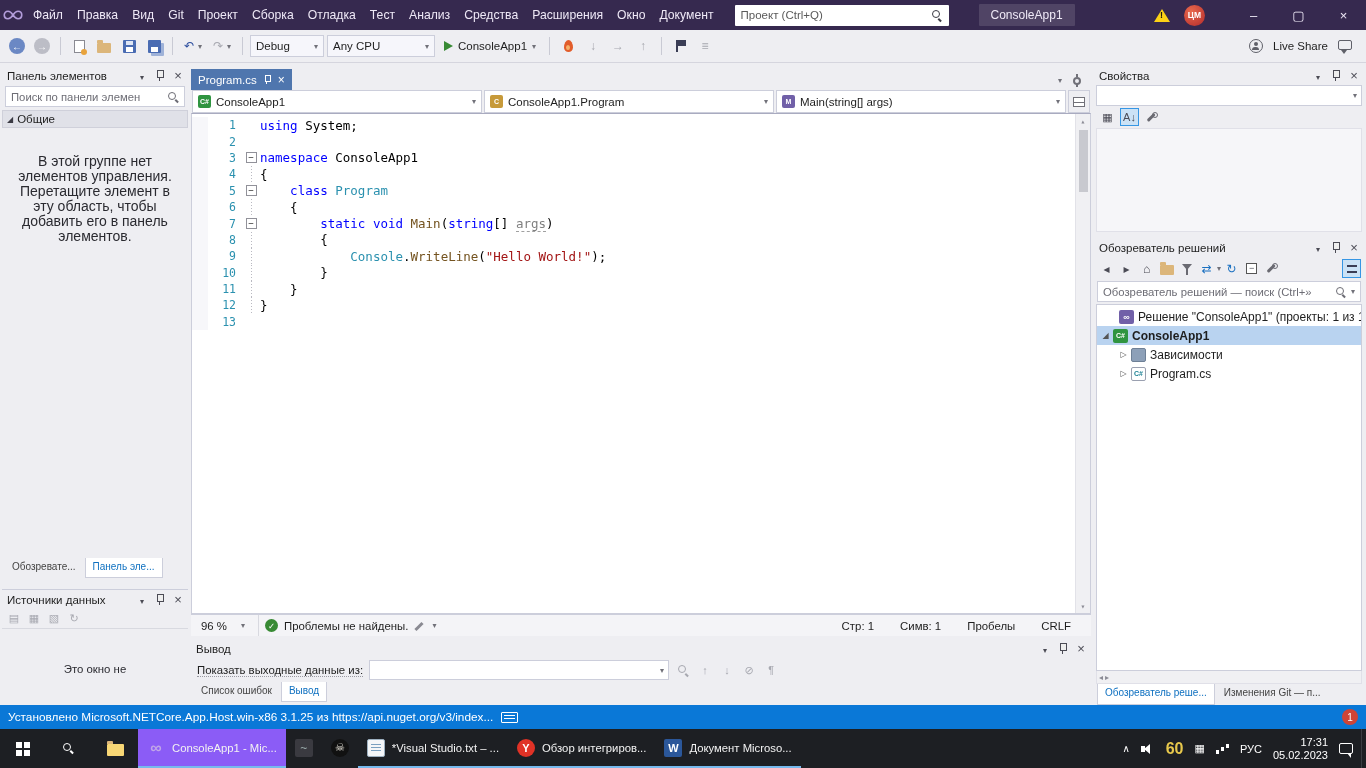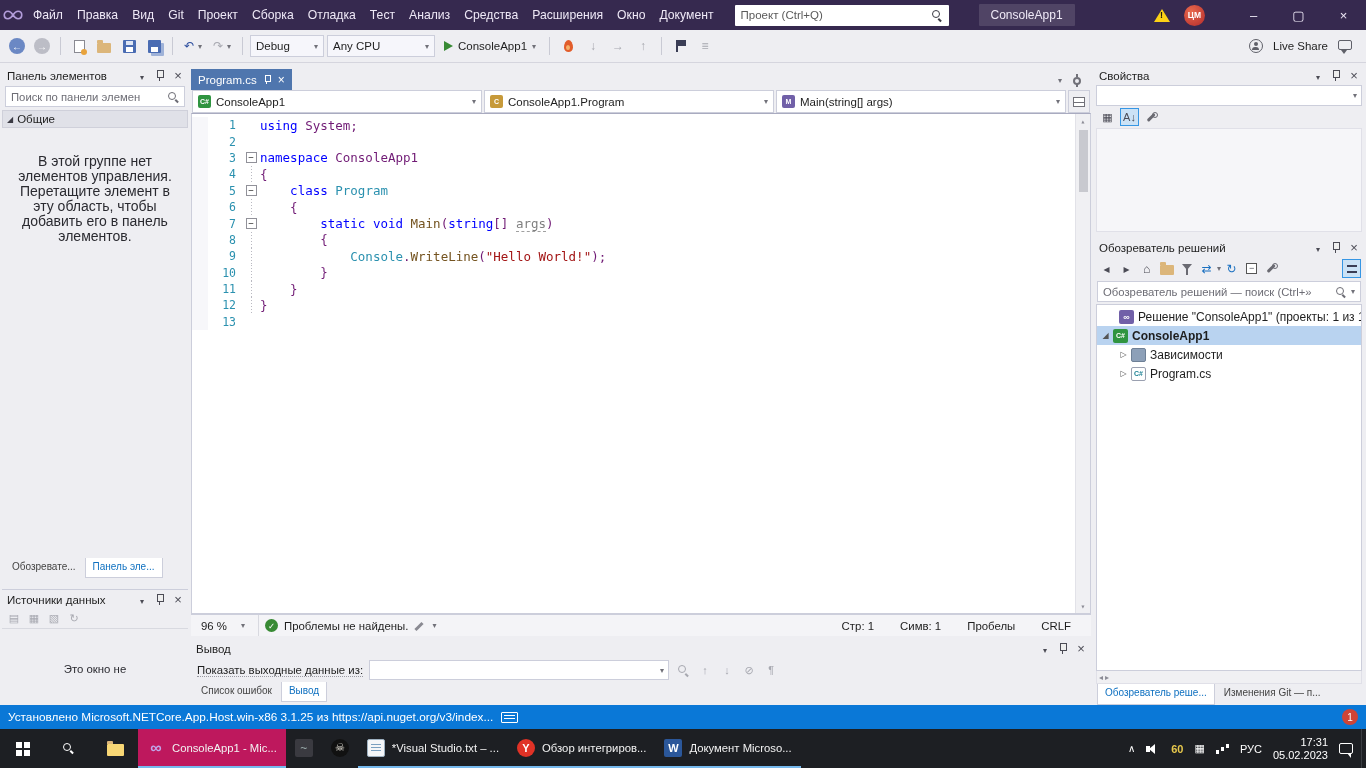--- a/index.html
+++ b/index.html
@@ -124,21 +124,21 @@
   .ln{width:34px;flex:none;text-align:right;padding-right:6px;color:#2b91af;font-size:11.5px;}
   .fold{width:18px;flex:none;display:flex;align-items:center;justify-content:center;height:100%;}
   .fold.guide{background:linear-gradient(#b9b9c1 50%,transparent 50%) 50% 0/1px 3px repeat-y;}
   .fold-box{width:11px;height:11px;border:1px solid #919199;background:#fff;display:flex;align-items:center;justify-content:center;font-size:9px;line-height:9px;color:#333;}
   .fold-box::before{content:"−";}
   .code-text{white-space:pre;font-size:12.5px;}
   .c-kw{color:#0000ff;}
   .c-type{color:#2b91af;}
   .c-m{color:#74531f;}
   .c-str{color:#a31515;}
-  .c-pl{color:#701a75;}
+  .c-pl{color:#000000;}
   .c-param{color:#808080;border-bottom:1px dashed #a0a0a0;}
   .vscroll{position:absolute;right:0;top:0;bottom:0;width:15px;background:#f0f0f3;border-left:1px solid #e2e2e8;display:flex;flex-direction:column;align-items:center;}
   .vsarrow{color:#8b8b95;font-size:8px;height:14px;display:flex;align-items:center;}
   .vthumb{width:9px;height:62px;background:#c8c9cf;border-radius:0px;margin-top:2px;}
   .vsfill{flex:1;}
 
   .zoombar{height:22px;background:#f4f4f7;border-top:1px solid #cccedb;display:flex;align-items:center;padding:0 6px;gap:6px;font-size:11.4px;flex:none;}
   .zoom-combo{display:flex;align-items:center;gap:14px;padding:0 4px;border-right:1px solid #d8d9e0;height:100%;min-width:62px;}
   .ic-check{width:13px;height:13px;border-radius:50%;background:#388a34;color:#fff;font-size:8.5px;display:flex;align-items:center;justify-content:center;flex:none;}
   .ic-check::before{content:"✓";}
@@ -206,42 +206,42 @@
   .ic-kbd::before{content:"";position:absolute;left:2px;top:2px;width:11px;height:1.5px;background:#fff;box-shadow:0 3px 0 #fff;}
   .badge{margin-left:auto;min-width:16px;height:16px;border-radius:50%;background:#cf4436;color:#fff;font-size:10px;display:flex;align-items:center;justify-content:center;padding:0 2px;}
 
   
   .taskbar{height:39px;background:#1d1f23;display:flex;align-items:stretch;color:#fff;flex:none;}
   .tb-btn{width:46px;display:flex;align-items:center;justify-content:center;}
   .ic-start{width:14px;height:14px;position:relative;}
   .ic-start::before{content:"";position:absolute;left:0;top:0;width:6px;height:6px;background:#fff;box-shadow:8px 0 #fff,0 8px #fff,8px 8px #fff;}
   .tb-app{display:flex;align-items:center;gap:7px;padding:0 9px;max-width:160px;border-bottom:2px solid transparent;}
   .tb-app.running{border-bottom:2px solid #76b9ed;}
-  .tb-app.active{background:#be185d;}
+  .tb-app.active{background:#8b5cf6;}
   .tb-label{font-size:11.3px;white-space:nowrap;overflow:hidden;color:#f2f2f2;}
   .tb-ic{width:18px;height:18px;flex:none;border-radius:2px;display:flex;align-items:center;justify-content:center;}
   .ic-visual-studio::before{content:"∞";color:#c0a5e8;font-size:16px;font-weight:bold;}
   .ic-game-dark{background:#3a3a40;}
   .ic-game-dark::before{content:"~";color:#9aa;}
   .ic-game-skull{background:#111;border-radius:50%;}
   .ic-game-skull::before{content:"☠";color:#e8e4da;font-size:11px;}
   .ic-yandex{background:#e03226;border-radius:50%;}
   .ic-yandex::before{content:"Y";color:#fff;font-size:11px;font-weight:bold;}
   .ic-notepad{background:#f4f6f8;border:1px solid #9db0c0;}
   .ic-notepad::before{content:"";width:10px;height:8px;background:repeating-linear-gradient(#7aa0c0 0 1px,transparent 1px 3px);}
   .ic-word{background:#2b579a;}
   .ic-word::before{content:"W";color:#fff;font-size:11px;font-weight:bold;}
   .tray{margin-left:auto;display:flex;align-items:center;gap:11px;padding:0 8px;}
   .tray-ic{color:#fff;font-size:12px;display:flex;align-items:center;justify-content:center;}
   .g-caret::before{content:"∧";font-size:10px;}
   .g-kbd2::before{content:"▦";font-size:11px;}
   .ic-vol{position:relative;width:14px;height:12px;}
   .ic-vol::before{content:"";position:absolute;left:0;top:3px;width:4px;height:6px;background:#fff;}
   .ic-vol::after{content:"";position:absolute;left:3px;top:1px;border-top:5px solid transparent;border-bottom:5px solid transparent;border-right:6px solid #fff;}
-  .batt-txt{color:#e7c84c;font-weight:bold;font-size:11px;}
+  .batt-txt{color:#e7c84c;font-weight:bold;font-size:16px;}
   .ic-net{position:relative;width:13px;height:11px;}
   .ic-net::before{content:"";position:absolute;left:0;bottom:0;width:3px;height:4px;background:#fff;box-shadow:5px -3px 0 #fff,10px -6px 0 #fff;}
   .lang{font-size:11px;}
   .clock{text-align:right;font-size:11px;line-height:13px;}
   .ic-ac{width:14px;height:11px;border:1.5px solid #fff;border-radius:2px;position:relative;}
   .ic-ac::after{content:"";position:absolute;right:1px;bottom:-5px;border-left:4px solid transparent;border-right:0 solid transparent;border-top:5px solid #fff;}
   .desk-sliver{width:5px;border-left:1px solid #3a3d42;}
 </style>
 </head>
 <body>

